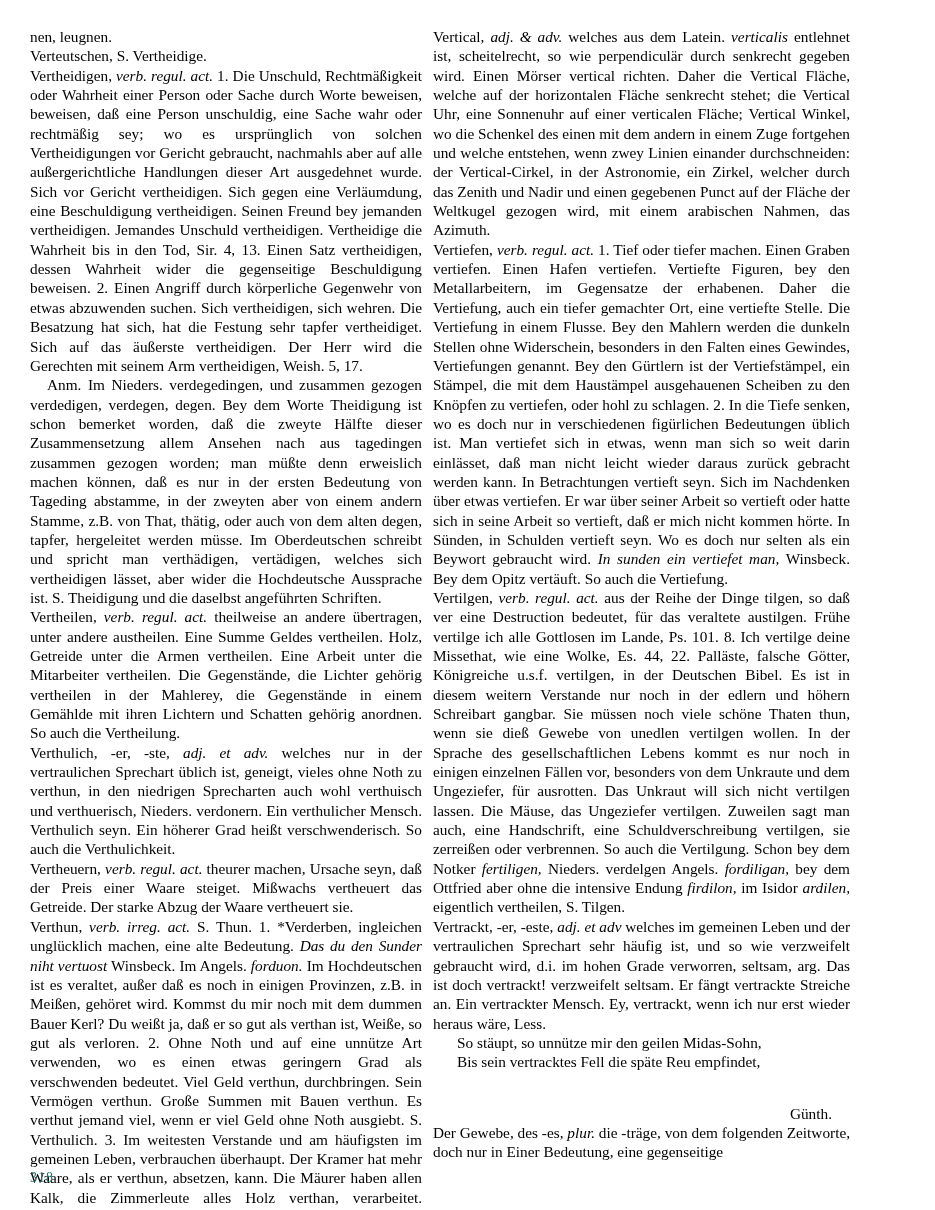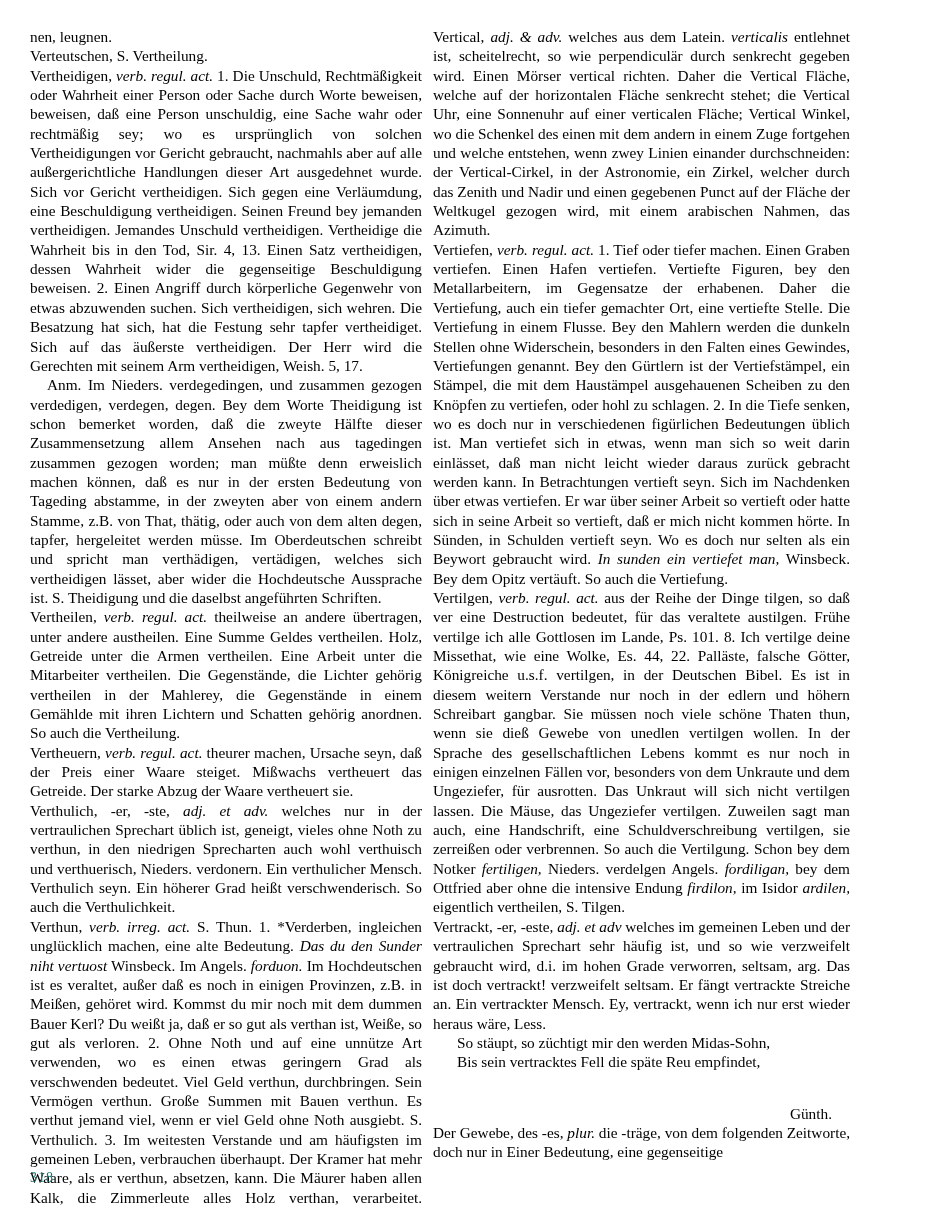--- a/index.html
+++ b/index.html
@@ -47,33 +47,33 @@
     color: #0f766e;
   }
 </style>
 </head>
 <body>
 
 <div class="page">
   <div class="columns">
     <div class="col col-left">
         <p class="plain"><span>nen, leugnen.</span></p>
-        <p class="entry"><b>Verteutschen</b><span>, S. Vertheilung.</span></p>
+        <p class="entry"><b>Verteutschen</b><span>, S. Vertheidige.</span></p>
         <p class="entry"><b>Vertheidigen</b><span>, </span><i>verb. regul. act.</i><span> 1. Die Unschuld, Rechtmäßigkeit oder Wahrheit einer Person oder Sache durch Worte beweisen, beweisen, daß eine Person unschuldig, eine Sache wahr oder rechtmäßig sey; wo es ursprünglich von solchen Vertheidigungen vor Gericht gebraucht, nachmahls aber auf alle außergerichtliche Handlungen dieser Art ausgedehnet wurde. Sich vor Gericht vertheidigen. Sich gegen eine Verläumdung, eine Beschuldigung vertheidigen. Seinen Freund bey jemanden vertheidigen. Jemandes Unschuld vertheidigen. Vertheidige die Wahrheit bis in den Tod, Sir. 4, 13. Einen Satz vertheidigen, dessen Wahrheit wider die gegenseitige Beschuldigung beweisen. 2. Einen Angriff durch körperliche Gegenwehr von etwas abzuwenden suchen. Sich vertheidigen, sich wehren. Die Besatzung hat sich, hat die Festung sehr tapfer vertheidiget. Sich auf das äußerste vertheidigen. Der Herr wird die Gerechten mit seinem Arm vertheidigen, Weish. 5, 17.</span></p>
         <p class="indent"><span>Anm. Im Nieders. verdegedingen, und zusammen gezogen verdedigen, verdegen, degen. Bey dem Worte Theidigung ist schon bemerket worden, daß die zweyte Hälfte dieser Zusammensetzung allem Ansehen nach aus tagedingen zusammen gezogen worden; man müßte denn erweislich machen können, daß es nur in der ersten Bedeutung von Tageding abstamme, in der zweyten aber von einem andern Stamme, z.B. von That, thätig, oder auch von dem alten degen, tapfer, hergeleitet werden müsse. Im Oberdeutschen schreibt und spricht man verthädigen, vertädigen, welches sich vertheidigen lässet, aber wider die Hochdeutsche Aussprache ist. S. Theidigung und die daselbst angeführten Schriften.</span></p>
         <p class="entry"><b>Vertheilen</b><span>, </span><i>verb. regul. act.</i><span> theilweise an andere übertragen, unter andere austheilen. Eine Summe Geldes vertheilen. Holz, Getreide unter die Armen vertheilen. Eine Arbeit unter die Mitarbeiter vertheilen. Die Gegenstände, die Lichter gehörig vertheilen in der Mahlerey, die Gegenstände in einem Gemählde mit ihren Lichtern und Schatten gehörig anordnen. So auch die Vertheilung.</span></p>
+        <p class="entry"><b>Verthulich</b><span>, -er, -ste, </span><i>adj. et adv.</i><span> welches nur in der vertraulichen Sprechart üblich ist, geneigt, vieles ohne Noth zu verthun, in den niedrigen Sprecharten auch wohl verthuisch und verthuerisch, Nieders. verdonern. Ein verthulicher Mensch. Verthulich seyn. Ein höherer Grad heißt verschwenderisch. So auch die Verthulichkeit.</span></p>
         <p class="entry"><b>Vertheuern</b><span>, </span><i>verb. regul. act.</i><span> theurer machen, Ursache seyn, daß der Preis einer Waare steiget. Mißwachs vertheuert das Getreide. Der starke Abzug der Waare vertheuert sie.</span></p>
-        <p class="entry"><b>Verthulich</b><span>, -er, -ste, </span><i>adj. et adv.</i><span> welches nur in der vertraulichen Sprechart üblich ist, geneigt, vieles ohne Noth zu verthun, in den niedrigen Sprecharten auch wohl verthuisch und verthuerisch, Nieders. verdonern. Ein verthulicher Mensch. Verthulich seyn. Ein höherer Grad heißt verschwenderisch. So auch die Verthulichkeit.</span></p>
         <p class="entry"><b>Verthun</b><span>, </span><i>verb. irreg. act.</i><span> S. Thun. 1. *Verderben, ingleichen unglücklich machen, eine alte Bedeutung. </span><i>Das du den Sunder niht vertuost</i><span> Winsbeck. Im Angels. </span><i>forduon.</i><span> Im Hochdeutschen ist es veraltet, außer daß es noch in einigen Provinzen, z.B. in Meißen, gehöret wird. Kommst du mir noch mit dem dummen Bauer Kerl? Du weißt ja, daß er so gut als verthan ist, Weiße, so gut als verloren. 2. Ohne Noth und auf eine unnütze Art verwenden, wo es einen etwas geringern Grad als verschwenden bedeutet. Viel Geld verthun, durchbringen. Sein Vermögen verthun. Große Summen mit Bauen verthun. Es verthut jemand viel, wenn er viel Geld ohne Noth ausgiebt. S. Verthulich. 3. Im weitesten Verstande und am häufigsten im gemeinen Leben, verbrauchen überhaupt. Der Kramer hat mehr Waare, als er verthun, absetzen, kann. Die Mäurer haben allen Kalk, die Zimmerleute alles Holz verthan, verarbeitet. Besonders von</span></p>
       </div>
     <div class="col col-right">
         <p class="entry"><b>Vertical</b><span>, </span><i>adj. &amp; adv.</i><span> welches aus dem Latein. </span><i>verticalis</i><span> entlehnet ist, scheitelrecht, so wie perpendiculär durch senkrecht gegeben wird. Einen Mörser vertical richten. Daher die Vertical Fläche, welche auf der horizontalen Fläche senkrecht stehet; die Vertical Uhr, eine Sonnenuhr auf einer verticalen Fläche; Vertical Winkel, wo die Schenkel des einen mit dem andern in einem Zuge fortgehen und welche entstehen, wenn zwey Linien einander durchschneiden: der Vertical-Cirkel, in der Astronomie, ein Zirkel, welcher durch das Zenith und Nadir und einen gegebenen Punct auf der Fläche der Weltkugel gezogen wird, mit einem arabischen Nahmen, das Azimuth.</span></p>
         <p class="entry"><b>Vertiefen</b><span>, </span><i>verb. regul. act.</i><span> 1. Tief oder tiefer machen. Einen Graben vertiefen. Einen Hafen vertiefen. Vertiefte Figuren, bey den Metallarbeitern, im Gegensatze der erhabenen. Daher die Vertiefung, auch ein tiefer gemachter Ort, eine vertiefte Stelle. Die Vertiefung in einem Flusse. Bey den Mahlern werden die dunkeln Stellen ohne Widerschein, besonders in den Falten eines Gewindes, Vertiefungen genannt. Bey den Gürtlern ist der Vertiefstämpel, ein Stämpel, die mit dem Haustämpel ausgehauenen Scheiben zu den Knöpfen zu vertiefen, oder hohl zu schlagen. 2. In die Tiefe senken, wo es doch nur in verschiedenen figürlichen Bedeutungen üblich ist. Man vertiefet sich in etwas, wenn man sich so weit darin einlässet, daß man nicht leicht wieder daraus zurück gebracht werden kann. In Betrachtungen vertieft seyn. Sich im Nachdenken über etwas vertiefen. Er war über seiner Arbeit so vertieft oder hatte sich in seine Arbeit so vertieft, daß er mich nicht kommen hörte. In Sünden, in Schulden vertieft seyn. Wo es doch nur selten als ein Beywort gebraucht wird. </span><i>In sunden ein vertiefet man,</i><span> Winsbeck. Bey dem Opitz vertäuft. So auch die Vertiefung.</span></p>
         <p class="entry"><b>Vertilgen</b><span>, </span><i>verb. regul. act.</i><span> aus der Reihe der Dinge tilgen, so daß ver eine Destruction bedeutet, für das veraltete austilgen. Frühe vertilge ich alle Gottlosen im Lande, Ps. 101. 8. Ich vertilge deine Missethat, wie eine Wolke, Es. 44, 22. Palläste, falsche Götter, Königreiche u.s.f. vertilgen, in der Deutschen Bibel. Es ist in diesem weitern Verstande nur noch in der edlern und höhern Schreibart gangbar. Sie müssen noch viele schöne Thaten thun, wenn sie dieß Gewebe von unedlen vertilgen wollen. In der Sprache des gesellschaftlichen Lebens kommt es nur noch in einigen einzelnen Fällen vor, besonders von dem Unkraute und dem Ungeziefer, für ausrotten. Das Unkraut will sich nicht vertilgen lassen. Die Mäuse, das Ungeziefer vertilgen. Zuweilen sagt man auch, eine Handschrift, eine Schuldverschreibung vertilgen, sie zerreißen oder verbrennen. So auch die Vertilgung. Schon bey dem Notker </span><i>fertiligen,</i><span> Nieders. verdelgen Angels. </span><i>fordiligan,</i><span> bey dem Ottfried aber ohne die intensive Endung </span><i>firdilon,</i><span> im Isidor </span><i>ardilen,</i><span> eigentlich vertheilen, S. Tilgen.</span></p>
         <p class="entry"><b>Vertrackt</b><span>, -er, -este, </span><i>adj. et adv</i><span> welches im gemeinen Leben und der vertraulichen Sprechart sehr häufig ist, und so wie verzweifelt gebraucht wird, d.i. im hohen Grade verworren, seltsam, arg. Das ist doch vertrackt! verzweifelt seltsam. Er fängt vertrackte Streiche an. Ein vertrackter Mensch. Ey, vertrackt, wenn ich nur erst wieder heraus wäre, Less.</span></p>
-        <p class="verse"><span>So stäupt, so züchtigt mir den werden Midas-Sohn,</span></p>
+        <p class="verse"><span>So stäupt, so unnütze mir den geilen Midas-Sohn,</span></p>
         <p class="verse"><span>Bis sein vertracktes Fell die späte Reu empfindet,</span></p>
         <p class="attribution"><span>Günth.</span></p>
         <p class="entry"><b>Der Gewebe</b><span>, des -es, </span><i>plur.</i><span> die -träge, von dem folgenden Zeitworte, doch nur in Einer Bedeutung, eine gegenseitige</span></p>
       </div>
   </div>
   <div class="page-number">318</div>
 </div>
 
 </body></html>

